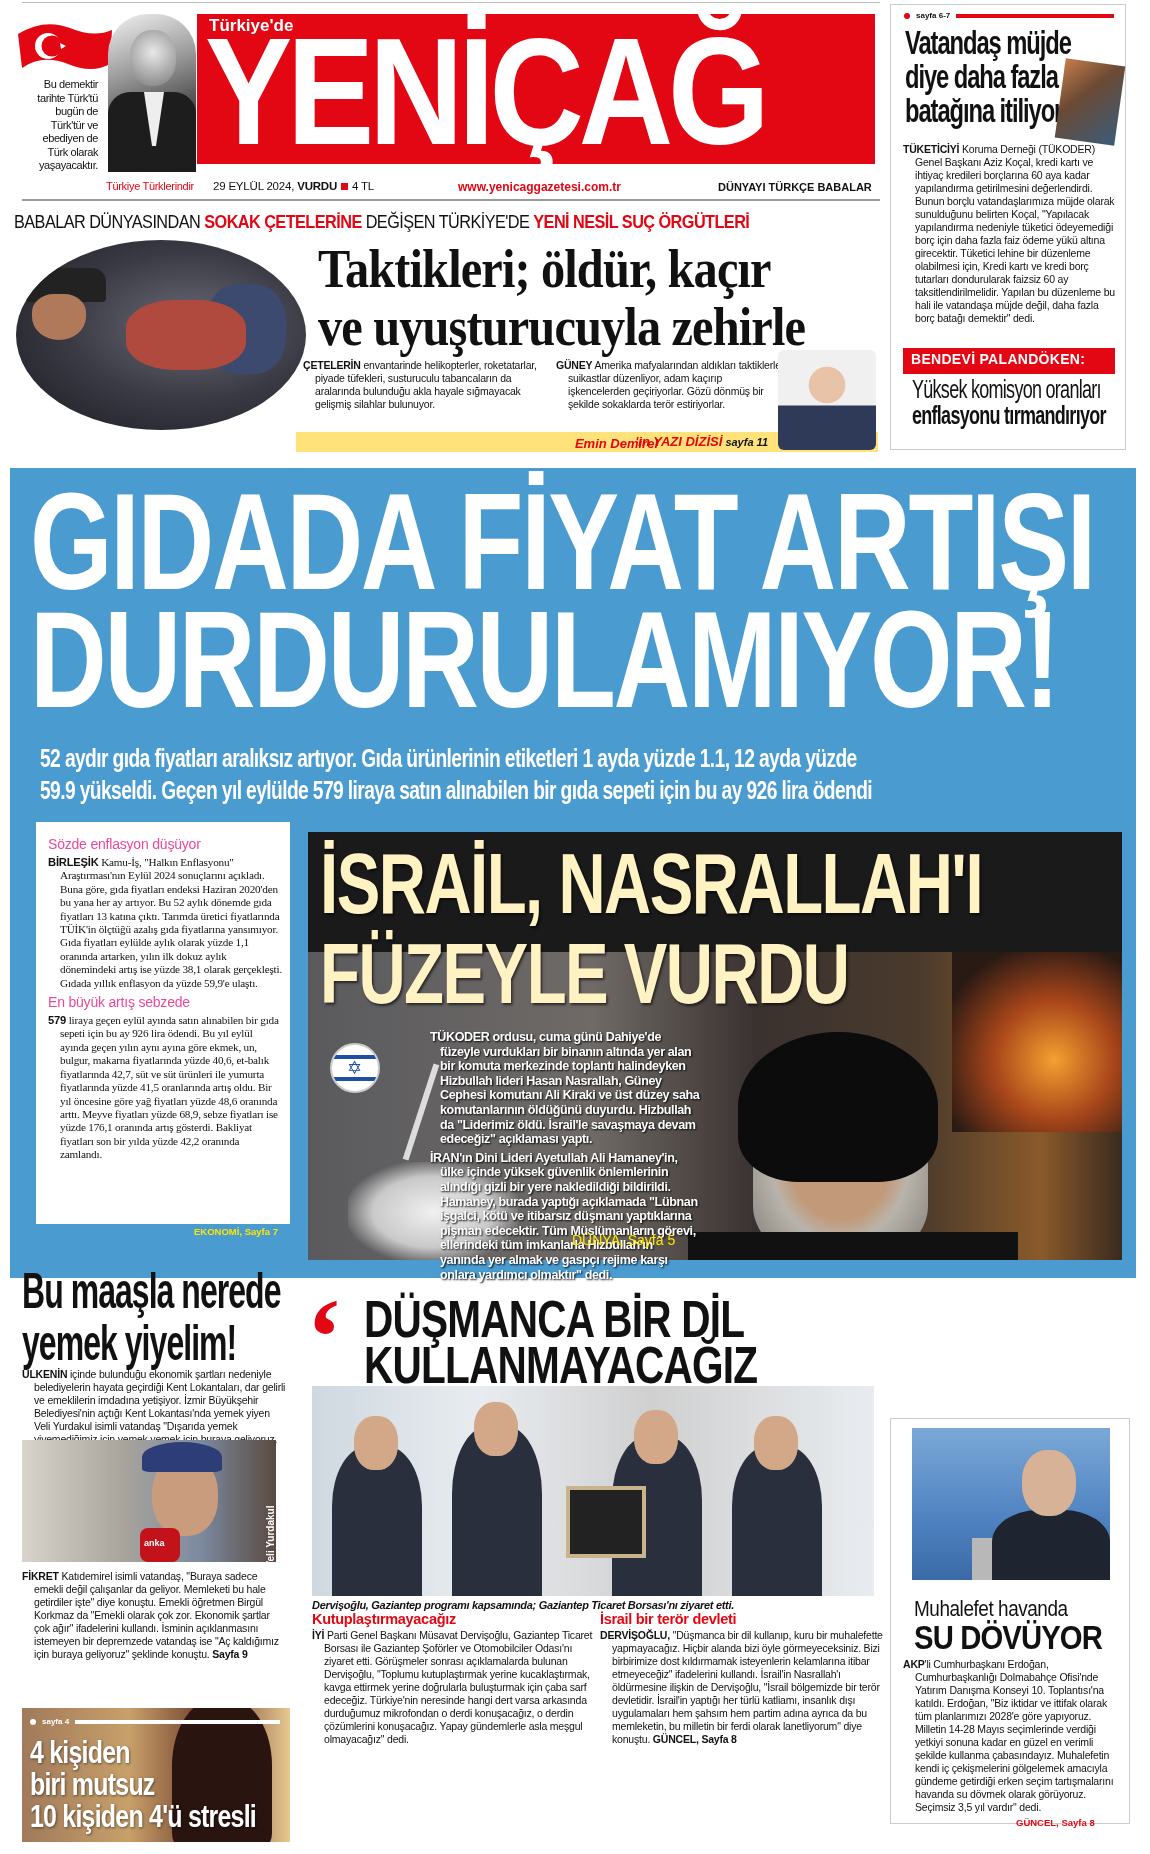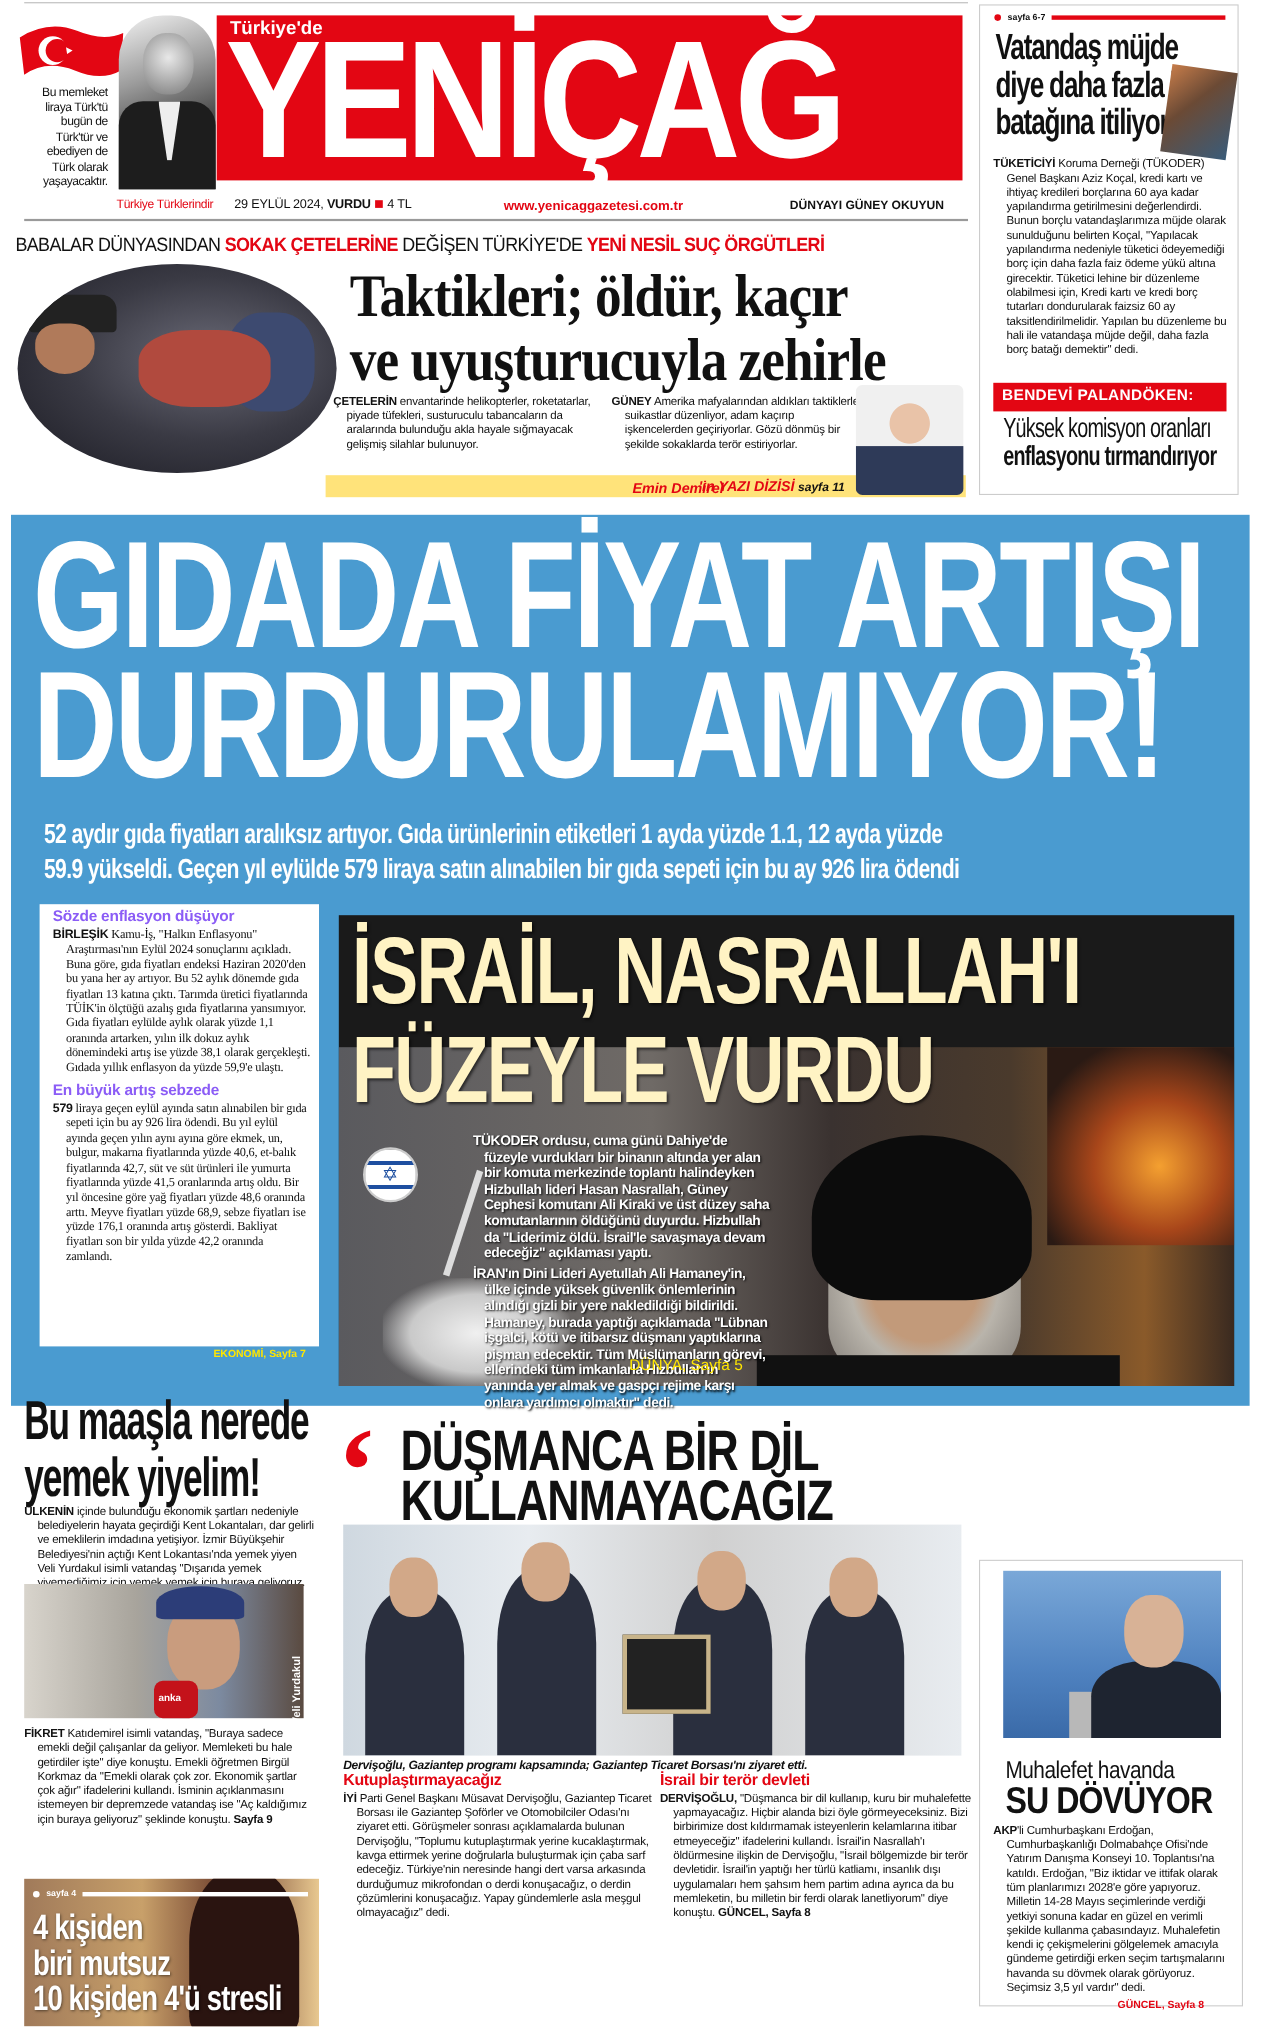--- a/index.html
+++ b/index.html
@@ -49,21 +49,21 @@
 #rb-photo{left:1060px;top:62px;width:60px;height:80px;background:linear-gradient(135deg,#c67c4a,#6b4a35 40%,#3a5c7a);transform:rotate(8deg)}
 #rb-text{left:903px;top:143px;width:215px}
 #bendevi{left:903px;top:348px;width:212px;height:26px;background:#e30613;color:#fff;font-size:14px;font-weight:700;padding:3px 8px;letter-spacing:.3px}
 #bendevi-sub{left:912px;top:376px;font-size:25px;line-height:26px;letter-spacing:-1px;transform:scaleX(.72);transform-origin:left;width:290px}
 #bendevi-sub b{font-weight:700}
 
 #blue{left:10px;top:468px;width:1126px;height:810px;background:#4a9bd0}
 #main-h{left:30px;top:482px;width:1100px;color:#fff;font-weight:900;font-size:138px;line-height:118px;letter-spacing:-3px;transform:scaleX(.77);transform-origin:left;width:1420px}
 #main-sub{left:40px;top:742px;color:#fff;font-weight:700;font-size:25px;line-height:32px;letter-spacing:-.8px;transform:scaleX(.77);transform-origin:left;width:1380px}
 #side-box{left:36px;top:822px;width:254px;height:402px;background:#fff}
-#side-box h3{font-size:14px;font-weight:700;color:#8b5cf6;margin:2px 0 4px 12px;letter-spacing:-.2px}
+#side-box h3{font-size:14px;font-weight:400;color:#ec4899;margin:14px 0 4px 12px;letter-spacing:-.2px}
 .serif-sm{font-family:"Liberation Serif",serif;font-size:11.2px;line-height:13.4px;letter-spacing:-.2px;padding:0 8px 0 12px}
 .serif-sm b{font-family:"Liberation Sans",sans-serif}
 #side-ref{left:194px;top:1226px;font-size:9.5px;font-weight:700;color:#ffe600}
 
 #israel{left:308px;top:832px;width:814px;height:428px;background:#1a1a1a;overflow:hidden}
 #israel .bg{position:absolute;left:0;top:120px;right:0;bottom:0;background:linear-gradient(90deg,#5a5a5e 0%,#6f6a66 35%,#3a3230 55%,#4a3a2c 75%,#8a5a2a 90%,#3a2a20 100%)}
 #israel .fire{position:absolute;right:0;top:120px;width:170px;height:180px;background:radial-gradient(circle at 60% 60%,#f4a030,#a8461a 40%,#2a1a14 80%)}
 #israel .turban{position:absolute;left:430px;top:200px;width:200px;height:150px;background:#0c0c0c;border-radius:50% 50% 30% 30%}
 #israel .face{position:absolute;left:445px;top:290px;width:175px;height:140px;background:radial-gradient(ellipse at 50% 30%,#c29a7a 0 40%,#b9b4ab 55%,#7a7570 100%);border-radius:30% 30% 40% 40%}
 #israel .robe{position:absolute;left:380px;top:400px;width:330px;height:40px;background:#111}
@@ -119,34 +119,34 @@
 </head>
 <body>
 
 <div class="hr" style="left:22px;top:2px;width:858px;height:1px;background:#bbb"></div>
 <svg id="flag" class="abs" viewBox="0 0 100 66">
   <path d="M4 18 Q30 2 56 12 Q80 22 98 14 L96 48 Q78 58 54 48 Q28 38 8 52 Z" fill="#e30613"></path>
   <circle cx="34" cy="30" r="13" fill="#fff"></circle>
     <circle cx="38" cy="30" r="10.5" fill="#e30613"></circle>
   <polygon points="52,30 46,27 47,33" fill="#fff"></polygon>
 </svg>
-<div id="motto" class="abs">Bu memleket liraya Türk'tü bugün de Türk'tür ve ebediyen de Türk olarak yaşayacaktır.</div>
+<div id="motto" class="abs">Bu demektir tarihte Türk'tü bugün de Türk'tür ve ebediyen de Türk olarak yaşayacaktır.</div>
 <div id="ataturk" class="abs">
     <div class="suit"></div>
     <div class="shirt"></div>
     <div class="face"></div>
   </div>
 <div id="logo" class="abs">
   <span class="name">YENİÇAĞ</span>
   <span class="pre">Türkiye'de</span>
 </div>
 <div id="tagline" class="abs">Türkiye Türklerindir</div>
 <div id="dateline" class="abs"><span>29 EYLÜL 2024,</span> <b>VURDU</b><span class="sq"></span><span>4 TL</span></div>
 <div id="website" class="abs">www.yenicaggazetesi.com.tr</div>
-<div id="slogan" class="abs">DÜNYAYI GÜNEY OKUYUN</div>
+<div id="slogan" class="abs">DÜNYAYI TÜRKÇE BABALAR</div>
 <div class="hr" style="left:22px;top:199px;width:858px"></div>
 
 <div id="kicker" class="abs"><span>BABALAR DÜNYASINDAN </span><span class="red">SOKAK ÇETELERİNE</span><span> DEĞİŞEN TÜRKİYE'DE </span><span class="red">YENİ NESİL SUÇ ÖRGÜTLERİ</span></div>
 <div id="top-photo" class="abs">
     <div class="p2"></div>
     <div class="p1"></div>
     <div class="gun"></div>
     <div class="hand"></div>
   </div>
 <div id="top-headline" class="abs">

